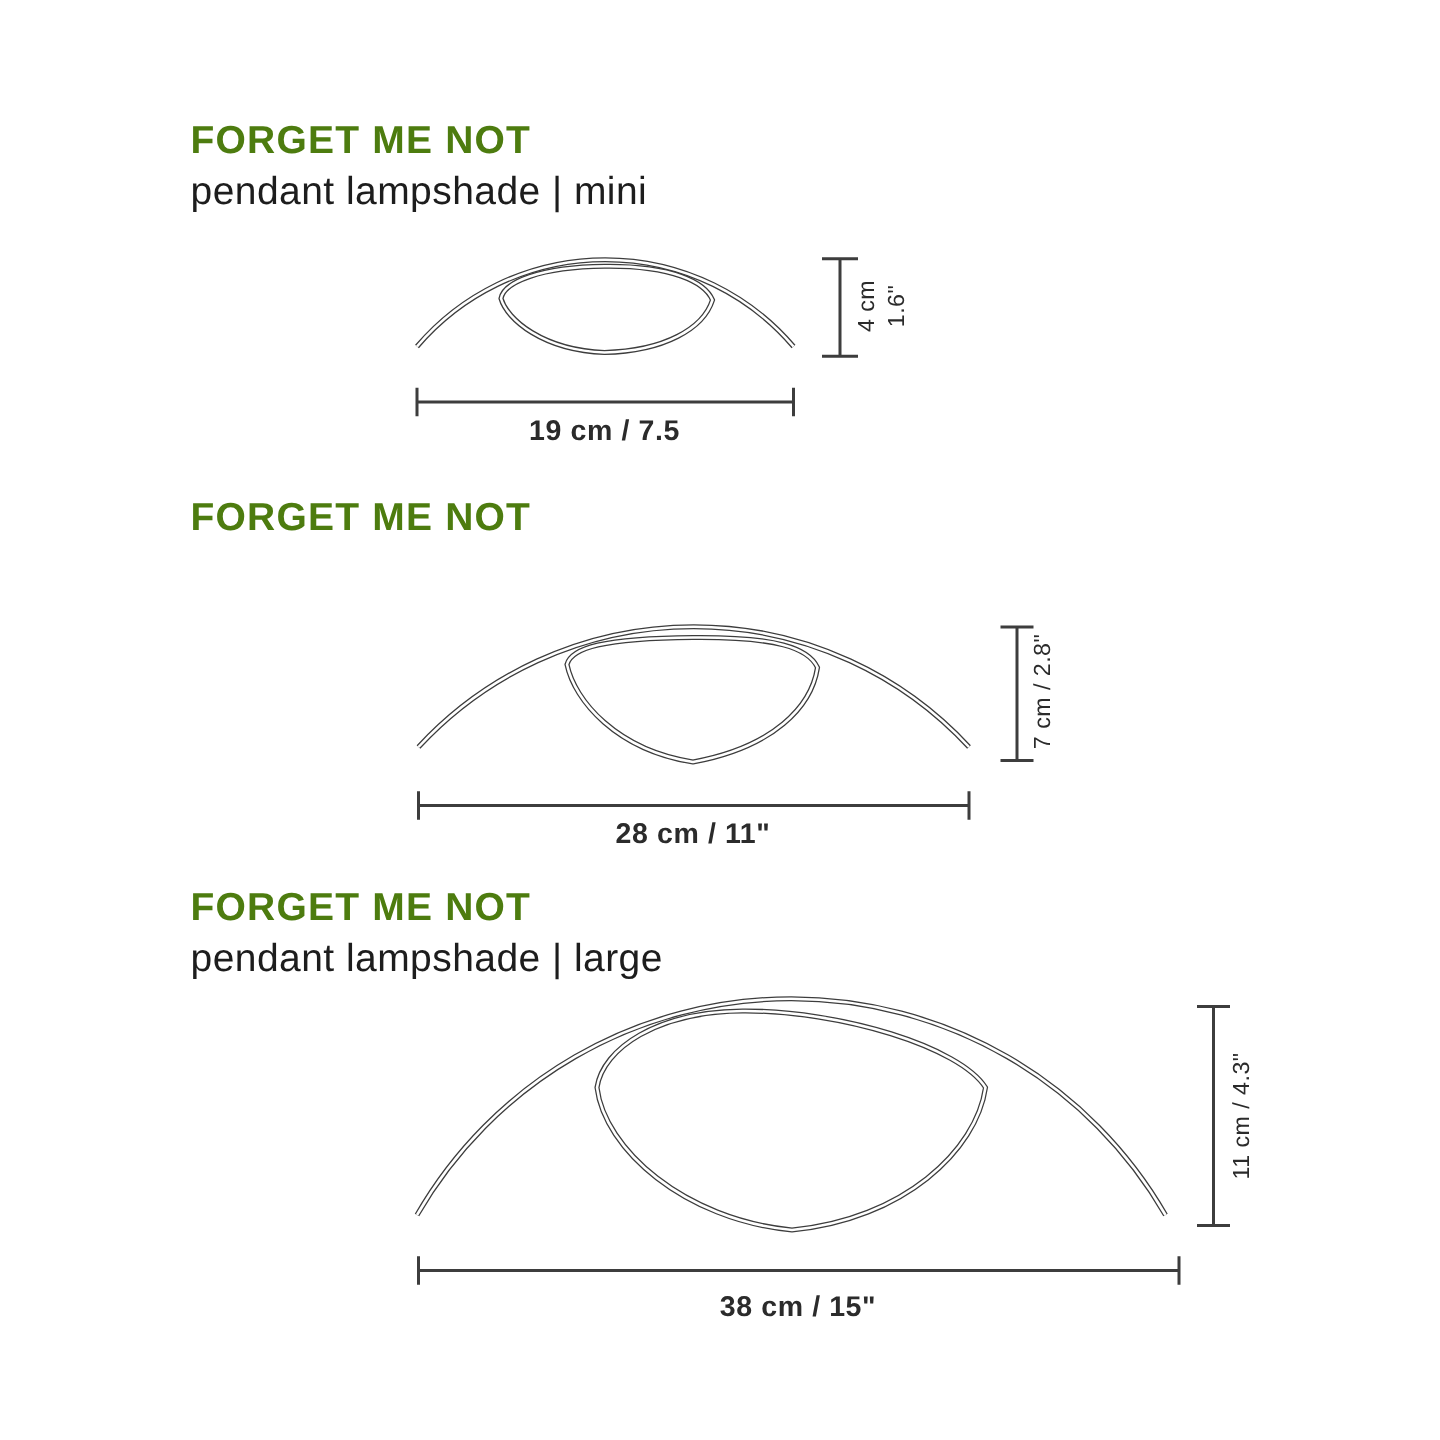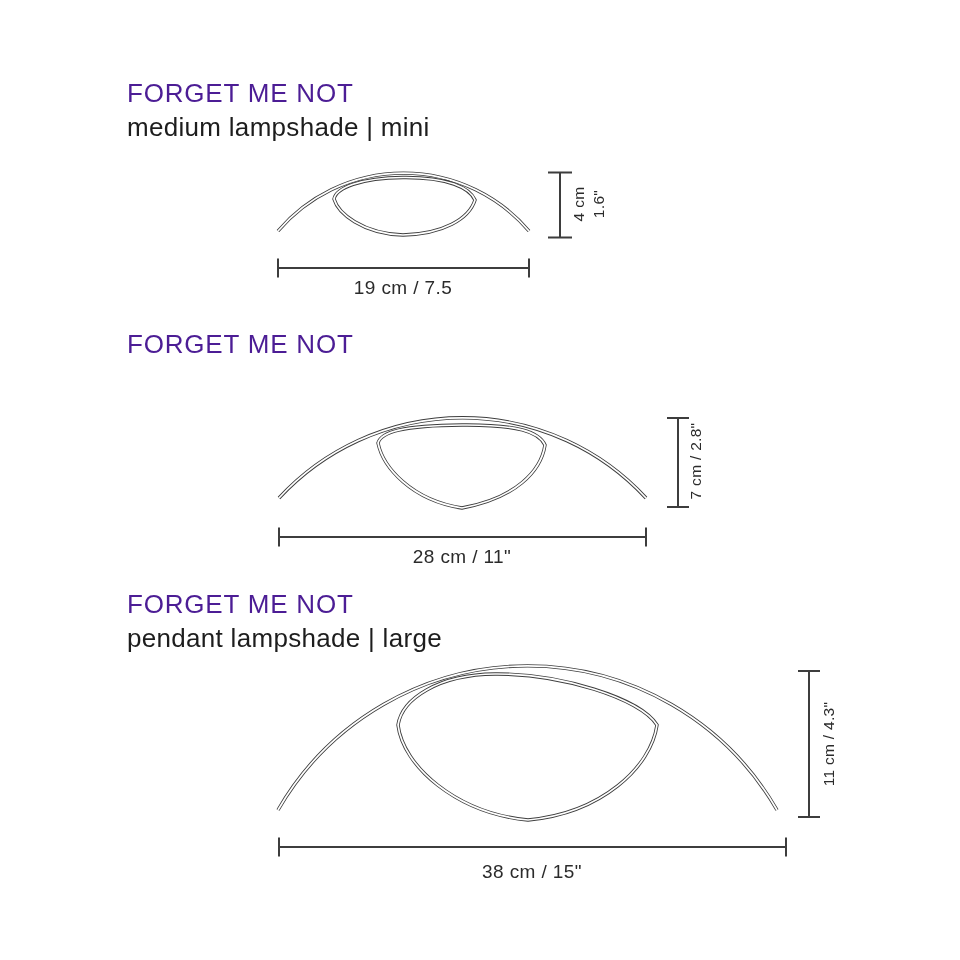--- a/index.html
+++ b/index.html
@@ -8,23 +8,23 @@
     width: 960px;
     height: 960px;
     background: #ffffff;
     font-family: "Liberation Sans", sans-serif;
     overflow: hidden;
   }
   .sec-title {
     position: absolute;
     left: 127px;
     font-size: 26px;
-    font-weight: 400;
+    font-weight: 700;
     letter-spacing: 0.8px;
-    color: #4c1d95;
+    color: #4d7c0f;
     line-height: 34px;
     white-space: nowrap;
   }
   .sec-sub {
     position: absolute;
     left: 127px;
     font-size: 26px;
     font-weight: 400;
     letter-spacing: 0.3px;
     color: #1d1d1d;
@@ -32,20 +32,21 @@
     white-space: nowrap;
   }
   .drawing { position: absolute; }
   .hlabel {
     position: absolute;
     transform: translateX(-50%);
     font-size: 19px;
     color: #2b2b2b;
     letter-spacing: 0.4px;
     white-space: nowrap;
+    font-weight: bold;
   }
   .vlabel {
     position: absolute;
     transform: translate(-50%, -50%) rotate(-90deg);
     font-size: 15.5px;
     color: #2b2b2b;
     letter-spacing: 0.3px;
     line-height: 1.3;
     white-space: nowrap;
     text-align: center;
@@ -53,21 +54,21 @@
   .ln-out { fill: none; stroke: #3d3d3d; stroke-width: 3.4; }
   .ln-in  { fill: none; stroke: #ffffff; stroke-width: 1.7; }
   .dim    { fill: none; stroke: #3d3d3d; stroke-width: 2; }
 </style>
 </head>
 <body>
 
 <div class="canvas">
 
   <div class="sec-title" style="top:76px;">FORGET ME NOT</div>
-  <div class="sec-sub" style="top:110px;">medium lampshade | mini</div>
+  <div class="sec-sub" style="top:110px;">pendant lampshade | mini</div>
 
   <svg class="drawing" style="left:250px; top:160px;" width="340" height="150" viewBox="0 0 340 150">
     <g>
       <path class="ln-out" d="M28,71 A165,165 0 0 1 279,71"></path>
       <path class="ln-in" d="M28,71 A165,165 0 0 1 279,71"></path>
     </g>
     <g>
       <path class="ln-out" d="M84,39 C86,28 110,18 153,17.5 C198,17 220,28 225,40 C219,59 193,74 153,75 C112,73.5 88,53 84,39 Z"></path>
       <path class="ln-in" d="M84,39 C86,28 110,18 153,17.5 C198,17 220,28 225,40 C219,59 193,74 153,75 C112,73.5 88,53 84,39 Z"></path>
     </g>

